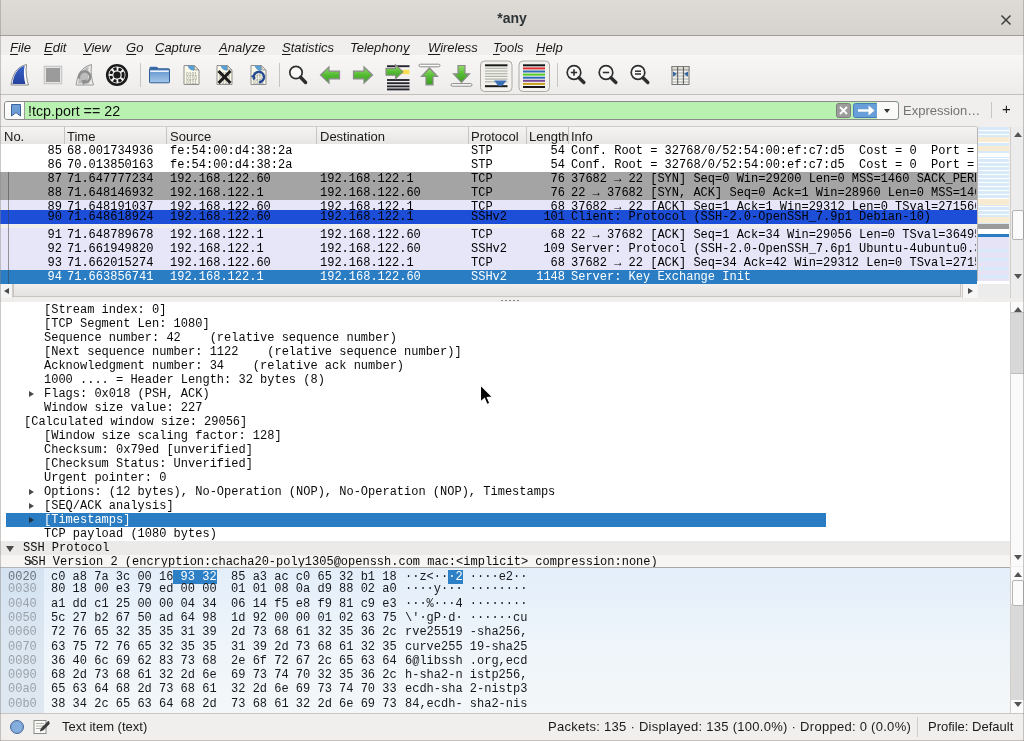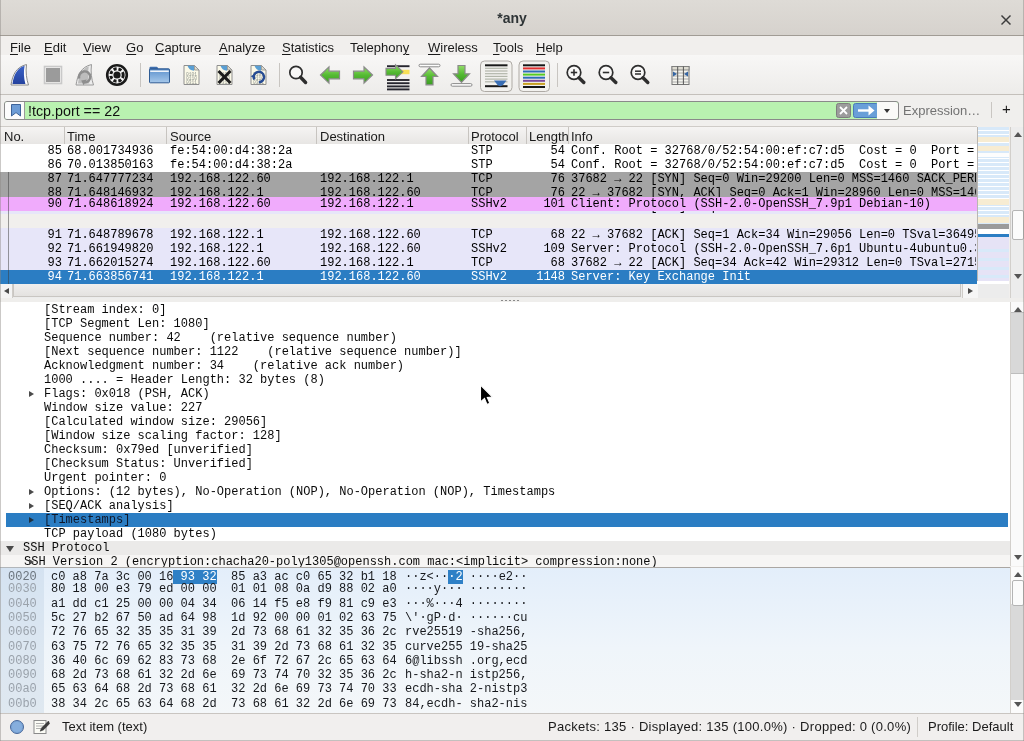--- a/index.html
+++ b/index.html
@@ -8,21 +8,21 @@
   .abs{position:absolute;}
   
   #titlebar{left:0;top:0;width:1024px;height:35px;
     background:linear-gradient(#dedbd6,#d6d2cd);
     border-bottom:1px solid #a19c95;}
   #title{left:0;top:10px;width:1024px;text-align:center;
     font-size:14px;font-weight:bold;color:#2e3436;}
   
   #menubar{left:0;top:36px;width:1024px;height:19px;background:#f1efed;
     font-size:13px;color:#1a1a1a;}
-  #menubar span{position:absolute;top:4px;}
+  #menubar span{position:absolute;top:4px;font-style:italic;}
   #menubar u{text-decoration:underline;text-underline-offset:2px;}
   
   #toolbar{left:0;top:55px;width:1024px;height:39px;
     background:linear-gradient(#f8f7f6,#edecea);
     border-bottom:1px solid #c4c0bb;}
   .tbsep{position:absolute;top:8px;width:1px;height:24px;background:#c8c5c1;}
   
   #filterbar{left:0;top:95px;width:1024px;height:30px;background:#f0efed;}
   #filterfield{left:4px;top:6px;width:893px;height:17px;background:#b9f2b0;
     border:1px solid #8a8a8a;border-radius:3px;}
@@ -339,21 +339,21 @@
 </div>
 <div class="prow" style="top:172.2px;background:#a4a4a4">
   <span class="cno">87</span><span class="ctime">71.647777234</span><span class="csrc">192.168.122.60</span><span class="cdst">192.168.122.1</span><span class="cpro">TCP</span><span class="clen">76</span><span class="cinfo">37682 → 22 [SYN] Seq=0 Win=29200 Len=0 MSS=1460 SACK_PERM=1 TSval=27156613</span>
 </div>
 <div class="prow" style="top:186.2px;background:#a4a4a4">
   <span class="cno">88</span><span class="ctime">71.648146932</span><span class="csrc">192.168.122.1</span><span class="cdst">192.168.122.60</span><span class="cpro">TCP</span><span class="clen">76</span><span class="cinfo">22 → 37682 [SYN, ACK] Seq=0 Ack=1 Win=28960 Len=0 MSS=1460 SACK_PERM=1</span>
 </div>
 <div class="prow" style="top:200.2px;background:#e7e6f9">
   <span class="cno">89</span><span class="ctime">71.648191037</span><span class="csrc">192.168.122.60</span><span class="cdst">192.168.122.1</span><span class="cpro">TCP</span><span class="clen">68</span><span class="cinfo">37682 → 22 [ACK] Seq=1 Ack=1 Win=29312 Len=0 TSval=27156613 TSecr=364955</span>
 </div>
-<div class="prow" style="top:197px;background:#f0abfc">
+<div class="prow" style="top:210px;background:#1d4ed8">
   <span class="cno">90</span><span class="ctime">71.648618924</span><span class="csrc">192.168.122.60</span><span class="cdst">192.168.122.1</span><span class="cpro">SSHv2</span><span class="clen">101</span><span class="cinfo">Client: Protocol (SSH-2.0-OpenSSH_7.9p1 Debian-10)</span>
 </div>
 <div class="prow" style="top:228.2px;background:#e7e6f9">
   <span class="cno">91</span><span class="ctime">71.648789678</span><span class="csrc">192.168.122.1</span><span class="cdst">192.168.122.60</span><span class="cpro">TCP</span><span class="clen">68</span><span class="cinfo">22 → 37682 [ACK] Seq=1 Ack=34 Win=29056 Len=0 TSval=36495541 TSecr=2715</span>
 </div>
 <div class="prow" style="top:242.2px;background:#e7e6f9">
   <span class="cno">92</span><span class="ctime">71.661949820</span><span class="csrc">192.168.122.1</span><span class="cdst">192.168.122.60</span><span class="cpro">SSHv2</span><span class="clen">109</span><span class="cinfo">Server: Protocol (SSH-2.0-OpenSSH_7.6p1 Ubuntu-4ubuntu0.3)</span>
 </div>
 <div class="prow" style="top:256.2px;background:#e7e6f9">
   <span class="cno">93</span><span class="ctime">71.662015274</span><span class="csrc">192.168.122.60</span><span class="cdst">192.168.122.1</span><span class="cpro">TCP</span><span class="clen">68</span><span class="cinfo">37682 → 22 [ACK] Seq=34 Ack=42 Win=29312 Len=0 TSval=27156694 TSecr=364</span>
@@ -413,28 +413,28 @@
 <div class="abs" id="detail"></div>
 <div class="abs" id="detailwrap" style="left:0;top:303px;width:1010px;height:264px;overflow:hidden;">
   <div class="dline" style="top:0px"><span style="margin-left:44px">[Stream index: 0]</span></div>
   <div class="dline" style="top:14px"><span style="margin-left:44px">[TCP Segment Len: 1080]</span></div>
   <div class="dline" style="top:28px"><span style="margin-left:44px">Sequence number: 42    (relative sequence number)</span></div>
   <div class="dline" style="top:42px"><span style="margin-left:44px">[Next sequence number: 1122    (relative sequence number)]</span></div>
   <div class="dline" style="top:56px"><span style="margin-left:44px">Acknowledgment number: 34    (relative ack number)</span></div>
   <div class="dline" style="top:70px"><span style="margin-left:44px">1000 .... = Header Length: 32 bytes (8)</span></div>
   <div class="dline" style="top:84px"><i class="tri" style="left:29px"></i><span style="margin-left:44px">Flags: 0x018 (PSH, ACK)</span></div>
   <div class="dline" style="top:98px"><span style="margin-left:44px">Window size value: 227</span></div>
-  <div class="dline" style="top:112px"><span style="margin-left:44px">[Calculated window size: 29056]</span></div>
+  <div class="dline" style="top:112px"><span style="margin-left:24px">[Calculated window size: 29056]</span></div>
   <div class="dline" style="top:126px"><span style="margin-left:44px">[Window size scaling factor: 128]</span></div>
   <div class="dline" style="top:140px"><span style="margin-left:44px">Checksum: 0x79ed [unverified]</span></div>
   <div class="dline" style="top:154px"><span style="margin-left:44px">[Checksum Status: Unverified]</span></div>
   <div class="dline" style="top:168px"><span style="margin-left:44px">Urgent pointer: 0</span></div>
   <div class="dline" style="top:182px"><i class="tri" style="left:29px"></i><span style="margin-left:44px">Options: (12 bytes), No-Operation (NOP), No-Operation (NOP), Timestamps</span></div>
   <div class="dline" style="top:196px"><i class="tri" style="left:29px"></i><span style="margin-left:44px">[SEQ/ACK analysis]</span></div>
-  <div class="dline" style="top:210px;background:#2b7dc3;left:6px;width:1002px;color:#0f172a"><i class="tri" style="left:23px;border-left-color:#20303f"></i><span style="margin-left:38px">[Timestamps]</span></div>
+  <div class="dline" style="top:210px;background:#2b7dc3;left:6px;width:820px;color:#ffffff"><i class="tri" style="left:23px;border-left-color:#20303f"></i><span style="margin-left:38px">[Timestamps]</span></div>
   <div class="dline" style="top:224px"><span style="margin-left:44px">TCP payload (1080 bytes)</span></div>
   <div class="dline" style="top:238px;background:#ebeae9"><i class="trid" style="left:6px;top:4.5px;border-top-width:6px;border-left-width:4.5px;border-right-width:4.5px"></i><span style="margin-left:23px">SSH Protocol</span></div>
   <div class="dline" style="top:252px;background:#f6f5f4"><i class="tri" style="left:29px"></i><span style="margin-left:24px">SSH Version 2 (encryption:chacha20-poly1305@openssh.com mac:&lt;implicit&gt; compression:none)</span></div>
 </div>
 
 <div class="abs" id="hex"></div>
 <div class="abs" id="hexwrap" style="left:0;top:567px;width:1010px;height:146px;overflow:hidden;">
   <div class="abs" style="left:0;top:0;width:44px;height:146px;background:rgba(190,208,226,0.38)"></div>
   <div class="xline" style="top:3px"><span class="xoff" style="color:#6b747d">0020</span><span class="xhex">c0 a8 7a 3c 00 16<span class="hl"> 93 32</span>  85 a3 ac c0 65 32 b1 18</span><span class="xasc">··z&lt;··<span class="hl">·2</span> ····e2··</span></div>
   <div class="xline" style="top:15.3px"><span class="xoff">0030</span><span class="xhex">80 18 00 e3 79 ed 00 00  01 01 08 0a d9 88 02 a0</span><span class="xasc">····y··· ········</span></div>

